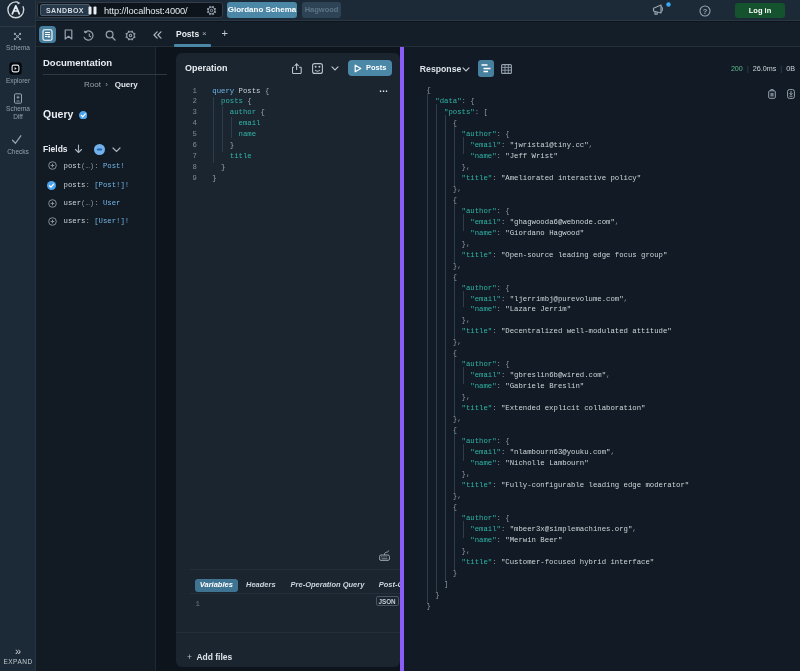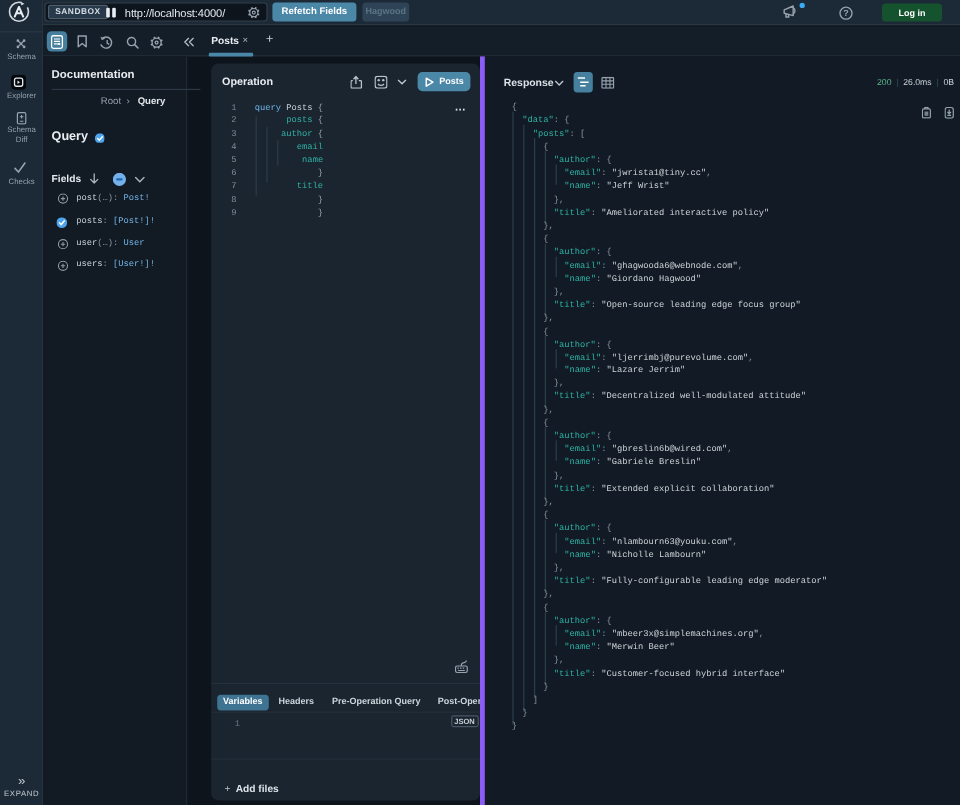--- a/index.html
+++ b/index.html
@@ -37,28 +37,28 @@
 .frow{position:absolute;left:27.5px;font-family:"Liberation Mono",monospace;font-size:7.3px;color:#ccd4da;white-space:pre;}
 .frow .t{color:#74b6e8;}
 .frow .p2{color:#8b97a1;}
 
 #opcard{position:absolute;left:176px;top:53px;width:224px;height:614px;background:#1a2530;border-radius:6px;overflow:hidden;}
 #opcard .hd{position:absolute;left:9px;top:10px;color:#e9edf1;font-size:9px;font-weight:bold;}
 #postsbtn{position:absolute;left:172px;top:7px;width:44px;height:16px;background:#4b87a7;border-radius:4px;color:#fff;font-size:7.5px;font-weight:bold;}
 #postsbtn span{position:absolute;left:18px;top:0;line-height:16px;}
 .codes{font-family:"Liberation Mono",monospace;font-size:7.3px;line-height:10.97px;white-space:pre;}
 #lnums{position:absolute;left:0px;top:32.5px;width:21px;text-align:right;color:#7e8b98;}
-#qcode{position:absolute;left:36.3px;top:32.5px;color:#cdd5dc;text-align:right;}
+#qcode{position:absolute;left:36.3px;top:32.5px;color:#cdd5dc;}
 #qcode .kw{color:#6fb4e8;}
 #qcode .nm{color:#cdd5dc;}
 #qcode .fl{color:#32b3a6;}
 #qcode .p{color:#9aa5ae;}
 #dots{position:absolute;left:203px;top:33px;color:#dfe5ea;font-size:9px;font-weight:bold;letter-spacing:1px;}
 .ig{position:absolute;width:1px;background:#2a3e4b;}
-#optabs{position:absolute;left:0;top:516px;width:224px;height:25px;border-top:1px solid #232f3a;border-bottom:1px solid #232f3a;}
+#optabs{position:absolute;left:14px;top:516px;width:224px;height:25px;border-top:1px solid #232f3a;border-bottom:1px solid #232f3a;font-style:italic;}
 #vtab{position:absolute;left:4.8px;top:9px;height:12.5px;line-height:12.5px;padding:0 5px;background:#3e7392;border-radius:3px;color:#fff;font-size:7.5px;font-weight:bold;}
 .optab{position:absolute;top:9px;height:12.5px;line-height:12.5px;color:#cdd5dc;font-size:7.5px;font-weight:bold;white-space:nowrap;}
 #vline1{position:absolute;left:14px;top:546px;width:10px;text-align:right;color:#6b7886;}
 #jsonbadge{position:absolute;left:199.5px;top:543px;height:10px;line-height:10px;padding:0 2px;border:1px solid #4a5663;border-radius:2px;color:#c6cdd4;font-size:6.3px;font-weight:bold;}
 #addfiles-sep{position:absolute;left:0;top:579px;width:224px;height:1px;background:#232f3a;}
 #addfiles{position:absolute;left:11px;top:599px;color:#dde3e8;font-size:8.5px;font-weight:600;}
 
 #resp{position:absolute;left:400px;top:47px;width:400px;height:624px;background:#121b25;border-left:4px solid #8b5cf6;}
 #resp .hd{position:absolute;left:15.8px;top:16.5px;color:#dce2e8;font-size:8.7px;font-weight:600;}
 #treebtn{position:absolute;left:74px;top:13px;width:16px;height:17px;background:#47809f;border-radius:3px;}
@@ -85,21 +85,21 @@
         <line x1="9.95" y1="7.30" x2="8.47" y2="6.70" stroke="#96a3ae" stroke-width="1.5"></line>
         <line x1="7.38" y1="9.92" x2="6.75" y2="8.45" stroke="#96a3ae" stroke-width="1.5"></line>
         <line x1="3.70" y1="9.95" x2="4.30" y2="8.47" stroke="#96a3ae" stroke-width="1.5"></line>
         <line x1="1.08" y1="7.38" x2="2.55" y2="6.75" stroke="#96a3ae" stroke-width="1.5"></line>
         <line x1="1.05" y1="3.70" x2="2.53" y2="4.30" stroke="#96a3ae" stroke-width="1.5"></line>
         <line x1="3.62" y1="1.08" x2="4.25" y2="2.55" stroke="#96a3ae" stroke-width="1.5"></line>
         <line x1="7.30" y1="1.05" x2="6.70" y2="2.53" stroke="#96a3ae" stroke-width="1.5"></line>
         <line x1="9.92" y1="3.62" x2="8.45" y2="4.25" stroke="#96a3ae" stroke-width="1.5"></line>
       </svg>
   </div>
-  <div id="rsbtn">Refetch Fields</div>
+  <div id="rsbtn">Giordano Schema</div>
   <div id="pubbtn">Hagwood</div>
   <svg class="abs" style="left:616;top:1.5" width="19" height="14" viewBox="0 0 19 14">
       <path d="M1.5 6.2 L9 3 v8 L1.5 9 z" fill="none" stroke="#96a3ae" stroke-width="1.2" stroke-linejoin="round"></path>
       <path d="M9 4.5 c2 0.5 2 4.5 0 5" fill="none" stroke="#96a3ae" stroke-width="1.1"></path>
       <path d="M3 9.5 v2.6 h2.2 V10" fill="none" stroke="#96a3ae" stroke-width="1.2"></path>
       <circle cx="16.5" cy="2.5" r="2.2" fill="#3ba9f4"></circle>
     </svg>
   <svg class="abs" style="left:663;top:5" width="12" height="12" viewBox="0 0 12 12">
       <circle cx="6" cy="6" r="5" fill="none" stroke="#96a3ae" stroke-width="1.1"></circle>
       <text x="6" y="8.6" font-size="7.5" font-weight="bold" fill="#96a3ae" text-anchor="middle" font-family="Liberation Sans">?</text>

